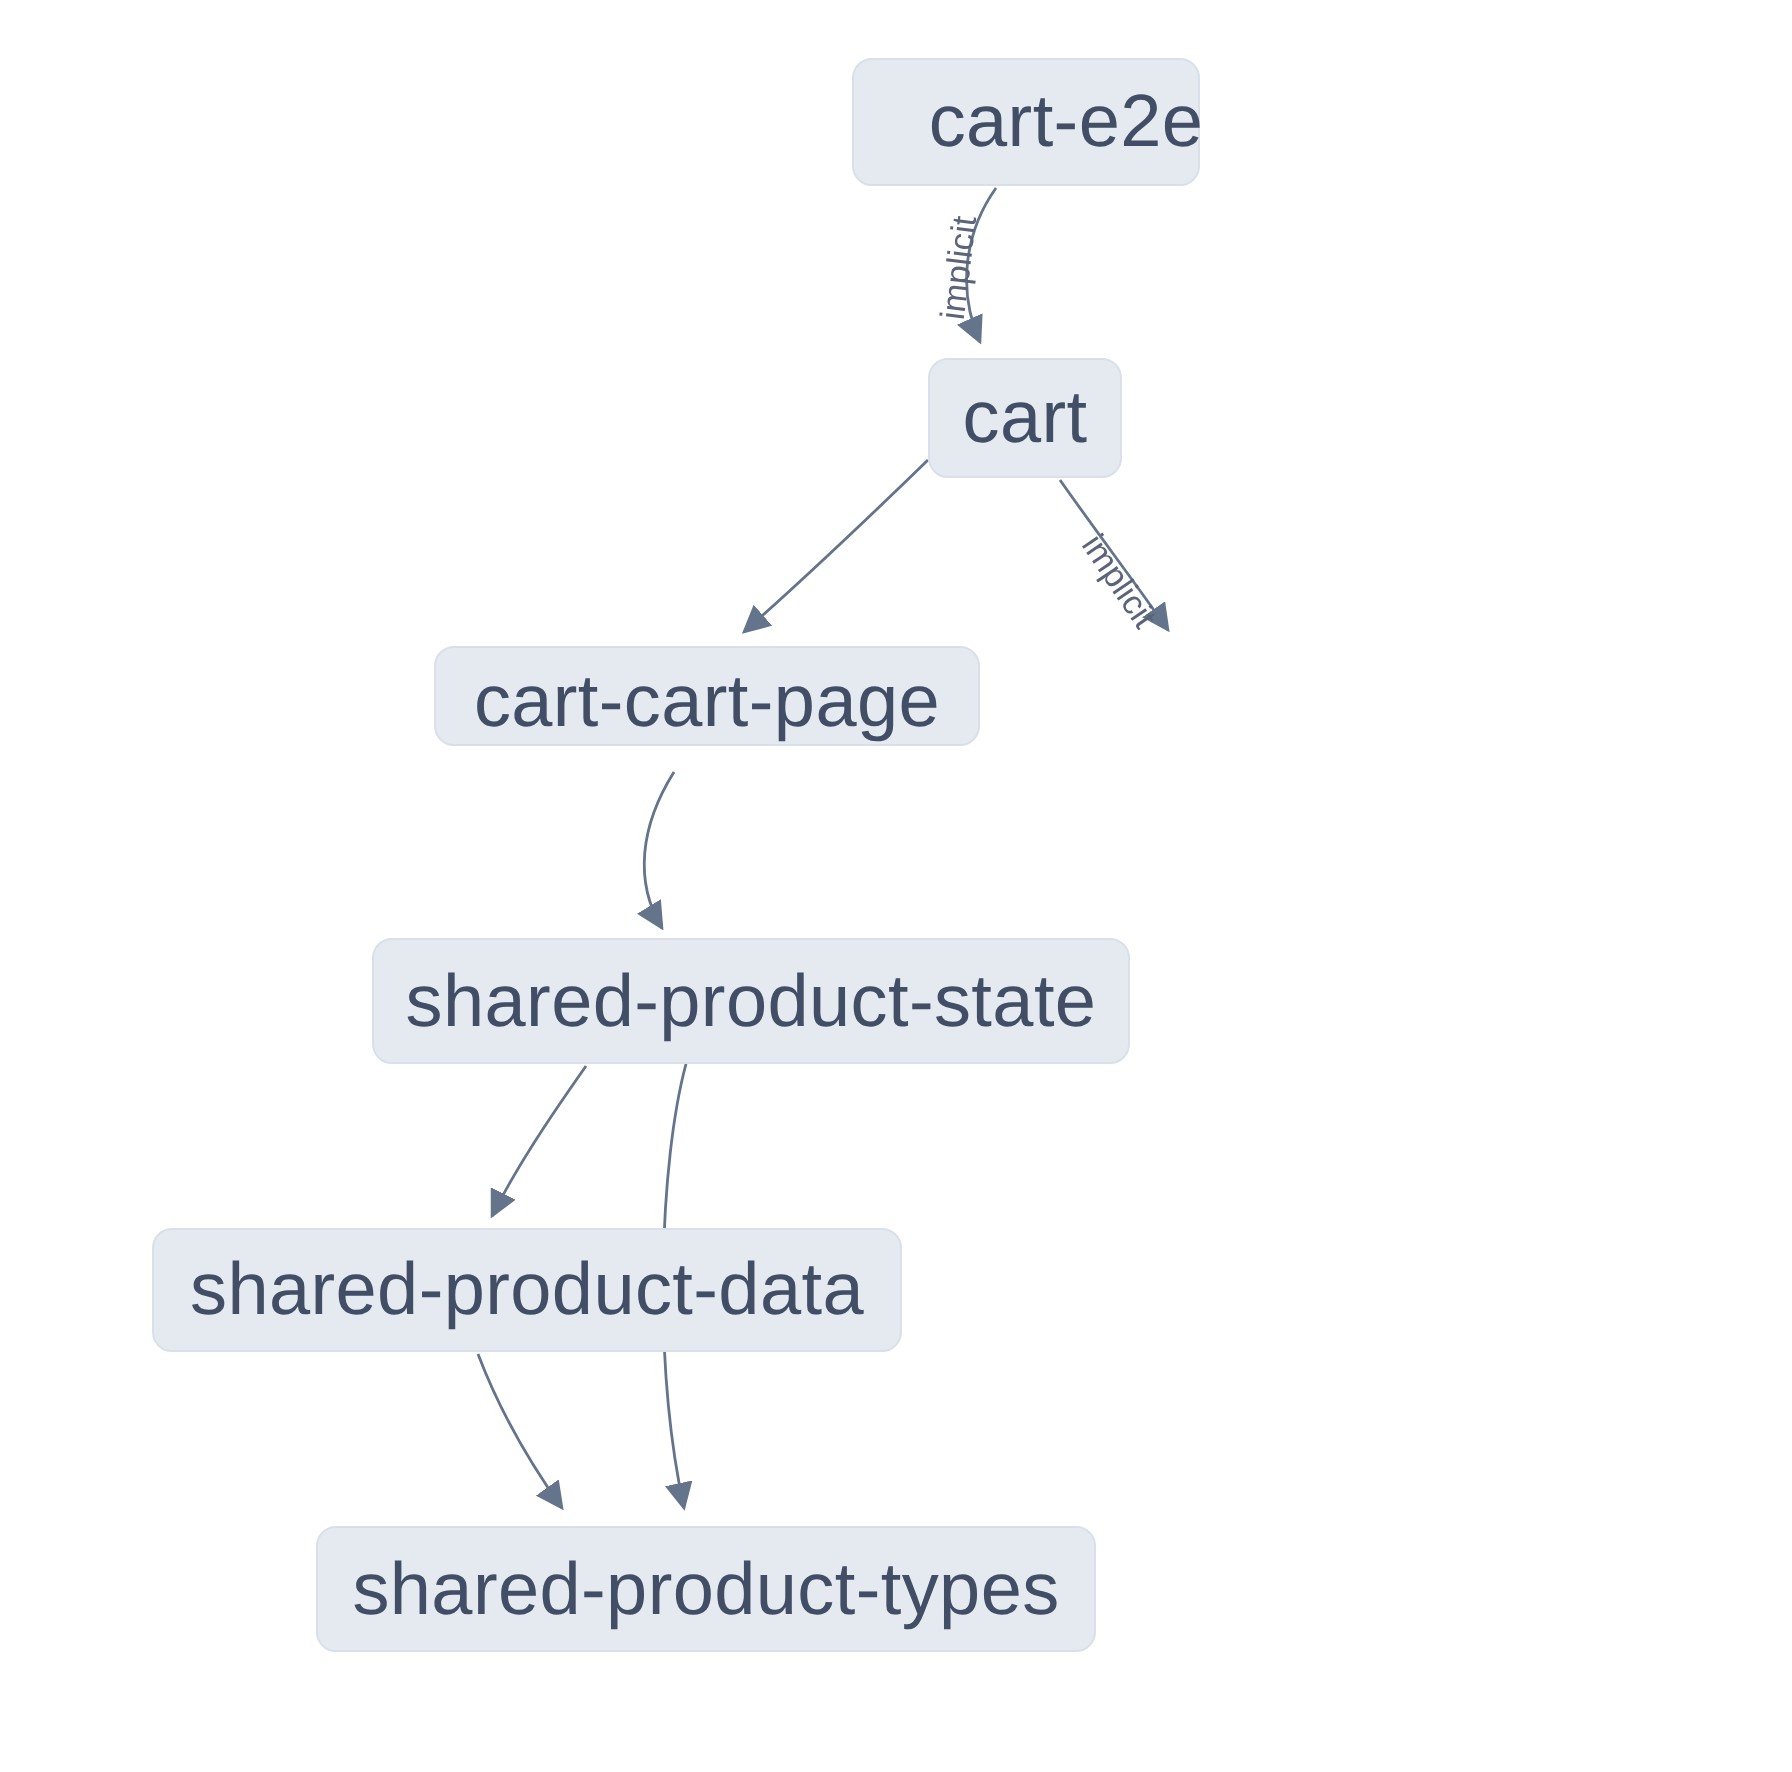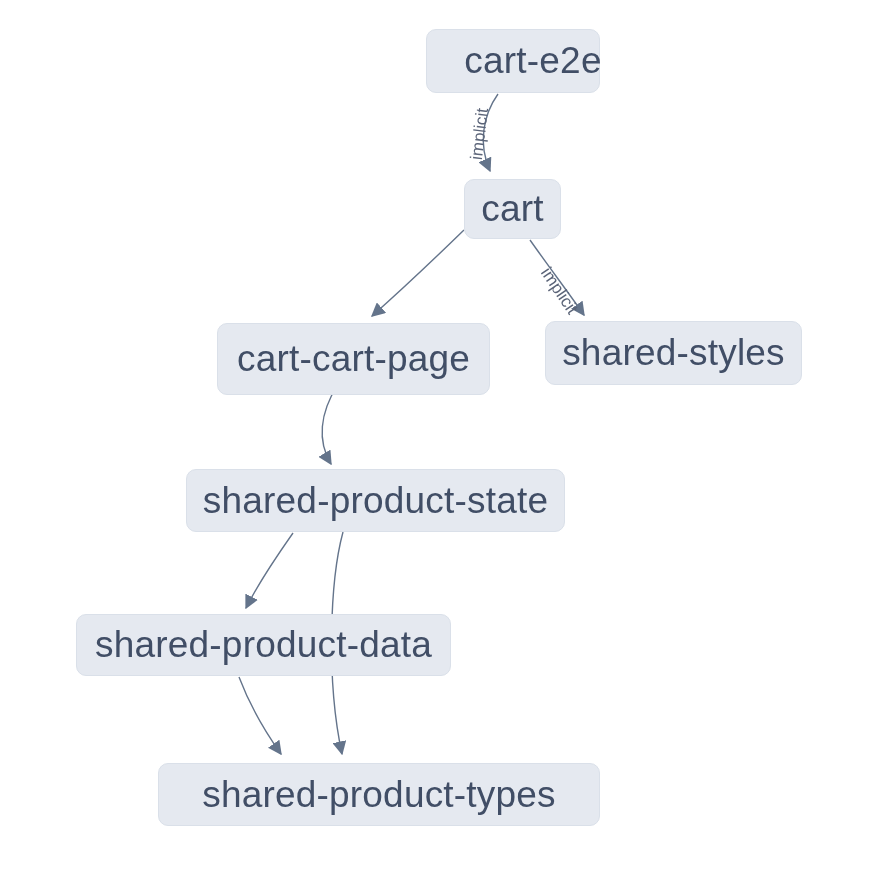--- a/index.html
+++ b/index.html
@@ -50,25 +50,25 @@
   .edge-label {
     position: absolute;
     font-size: 17px;
     color: var(--edge-label, #5b6478);
     white-space: nowrap;
     pointer-events: none;
   }
   
   #n-cart-e2e            { left: 426px; top: 29px;  width: 174px; height: 64px; padding-left: 40px; }
   #n-cart                { left: 464px; top: 179px; width: 97px;  height: 60px; }
-  #n-cart-cart-page      { left: 217px; top: 323px; width: 273px; height: 72px; }
+  #n-cart-cart-page      { left: 217px; top: 323px; width: 273px; height: 50px; align-items: flex-end; }
   #n-shared-styles       { left: 545px; top: 321px; width: 257px; height: 64px; }
   #n-shared-product-state{ left: 162px; top: 469px; width: 379px; height: 63px; margin-left: 24px; }
   #n-shared-product-data { left: 45px;  top: 614px; width: 375px; height: 62px; margin-left: 31px; }
-  #n-shared-product-types{ left: 158px; top: 763px; width: 442px; height: 63px; }
+  #n-shared-product-types{ left: 158px; top: 763px; width: 390px; height: 63px; }
   
   #el-implicit-1 { left: 480px; top: 134px; transform: translate(-50%,-50%) rotate(-83deg); }
   #el-implicit-2 { left: 559px; top: 291px; transform: translate(-50%,-50%) rotate(56deg); }
 </style>
 </head>
 <body>
 
 <div class="canvas">
 
   <svg class="edge-layer" viewBox="0 0 896 886" xmlns="http://www.w3.org/2000/svg">
@@ -91,23 +91,20 @@
 
   <div class="node" id="n-cart-e2e">
     <span>cart-e2e</span>
   </div>
   <div class="node" id="n-cart">
     <span>cart</span>
   </div>
   <div class="node" id="n-cart-cart-page">
     <span>cart-cart-page</span>
   </div>
-  <div class="node" id="n-shared-styles">
-    <span>shared-styles</span>
-  </div>
   <div class="node" id="n-shared-product-state">
     <span>shared-product-state</span>
   </div>
   <div class="node" id="n-shared-product-data">
     <span>shared-product-data</span>
   </div>
   <div class="node" id="n-shared-product-types">
     <span>shared-product-types</span>
   </div>
 

